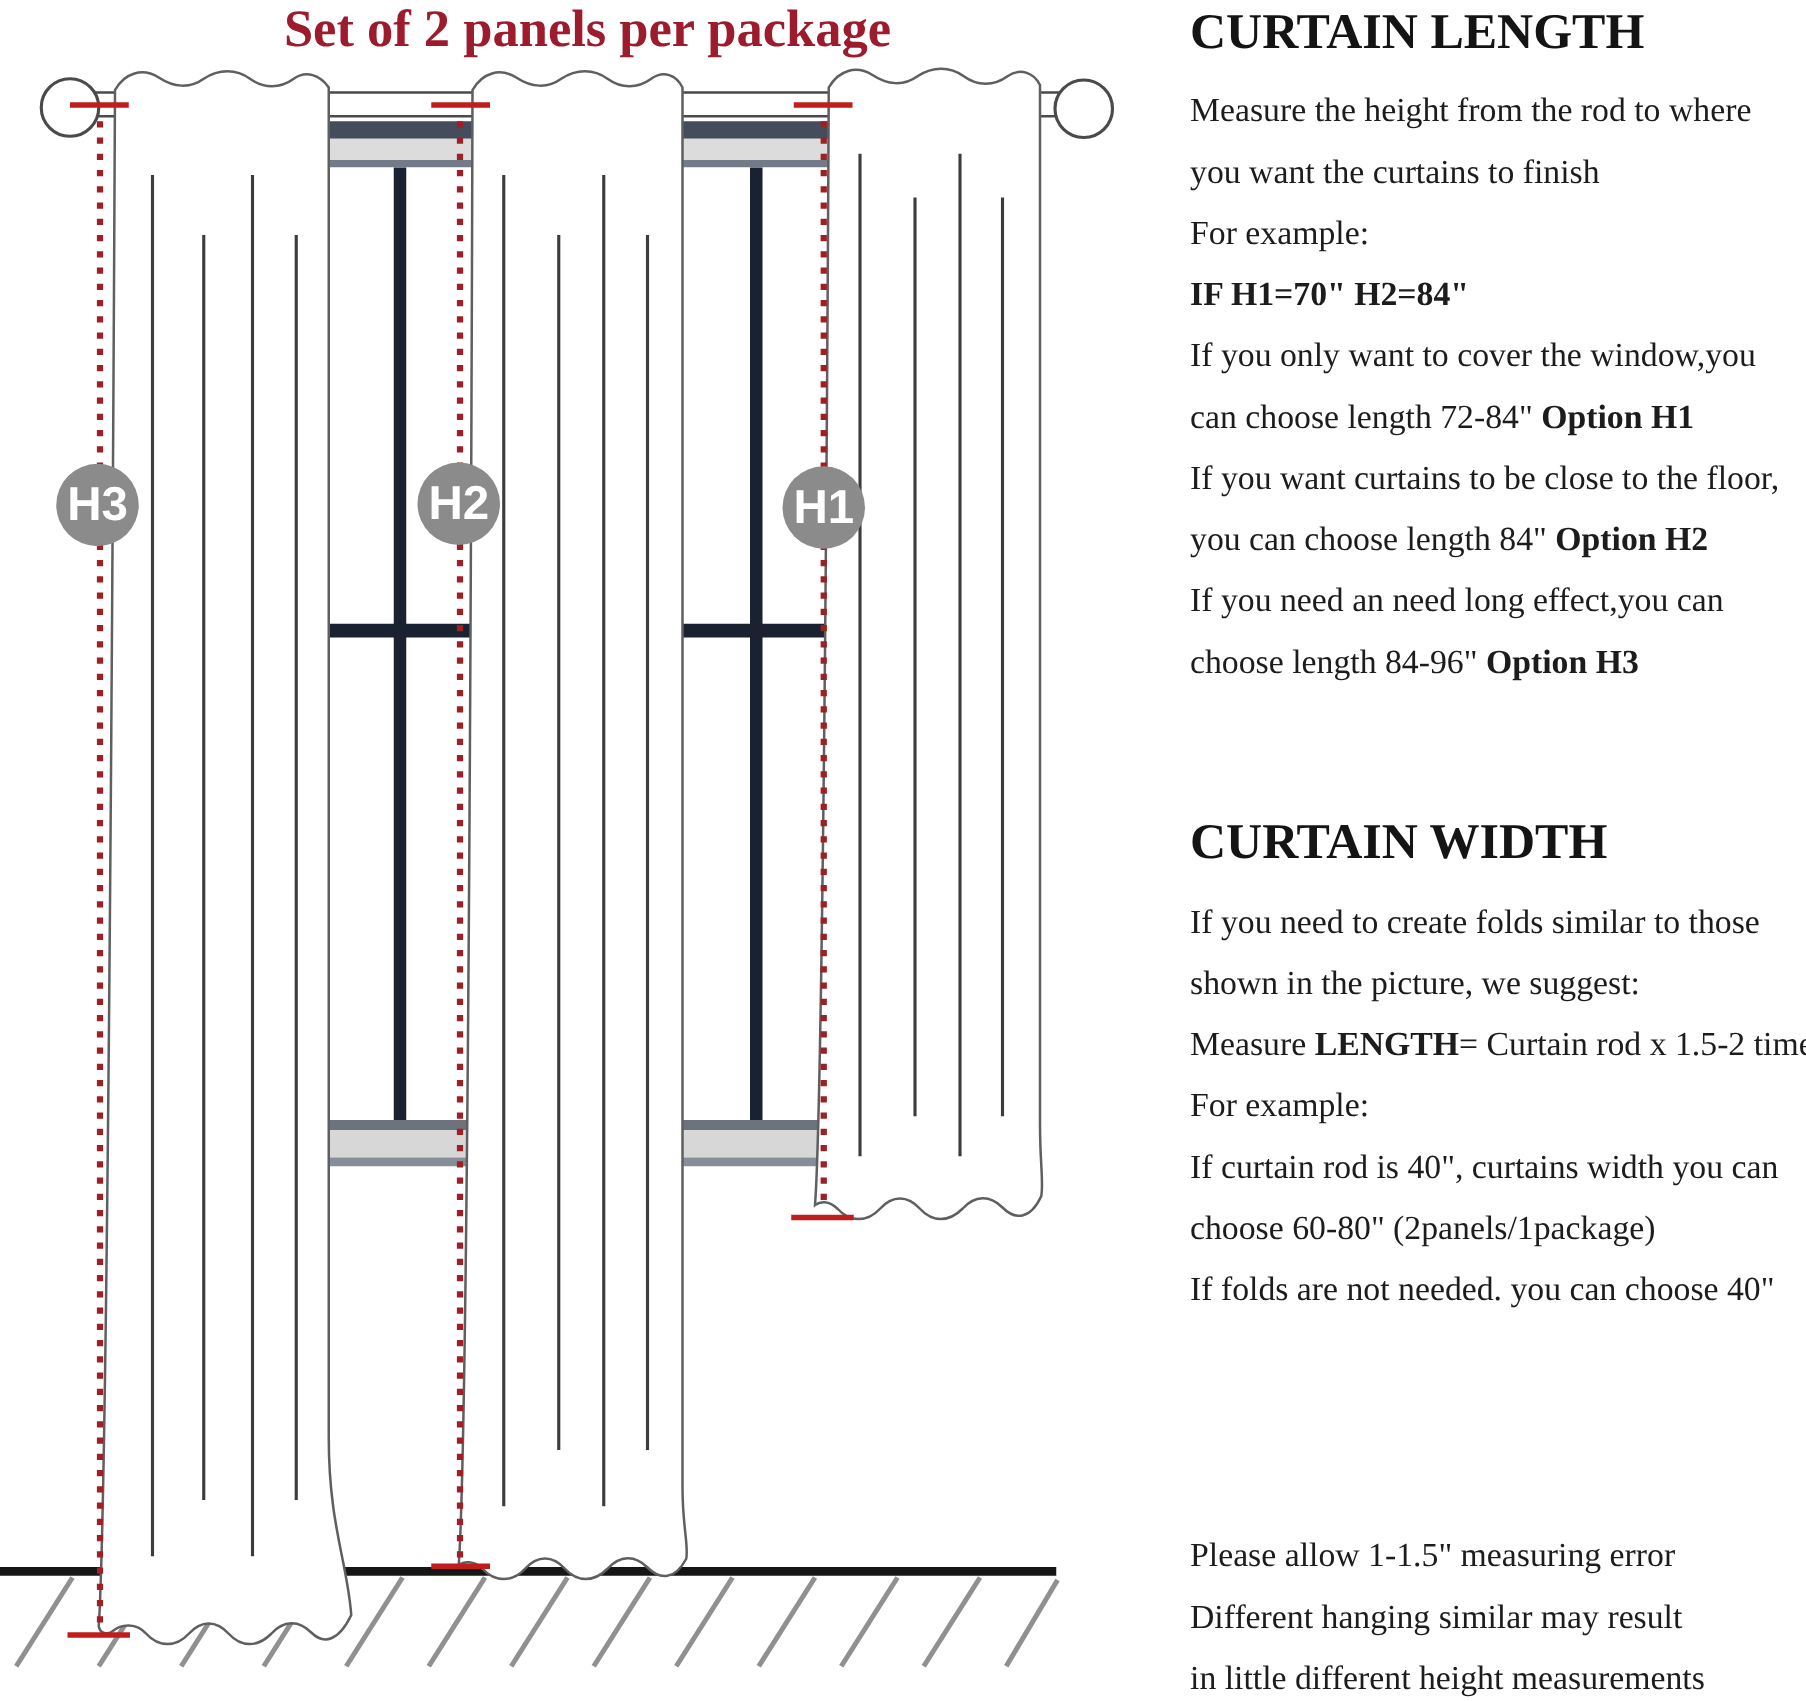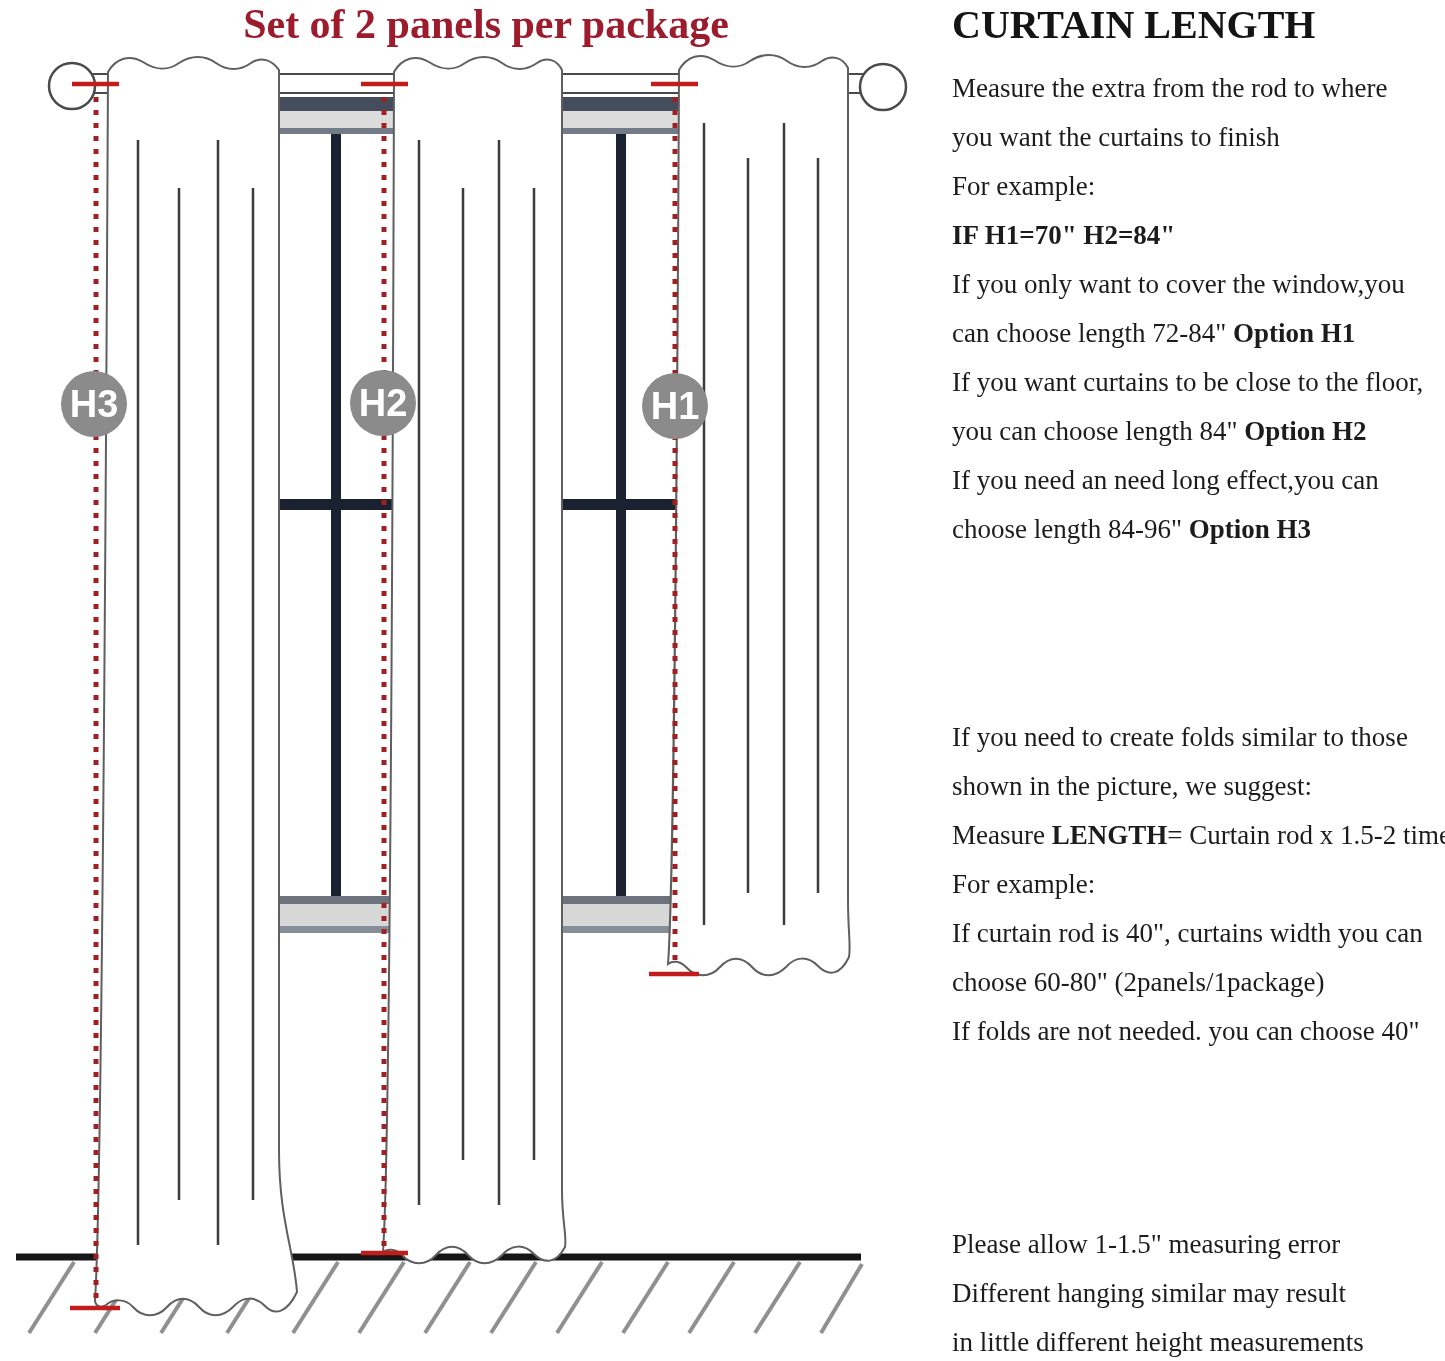--- a/index.html
+++ b/index.html
@@ -1,19 +1,19 @@
 <!DOCTYPE html>
 <html><head>
 <meta charset="utf-8">
 <style>
   html,body{margin:0;padding:0;background:#fff;}
   #canvas{position:relative;width:1445px;height:1361px;background:#ffffff;overflow:hidden;
           font-family:"Liberation Serif", serif;}
   
-  #diagram{position:absolute;left:16px;top:0;width:940px;height:1108px;}
+  #diagram{position:absolute;left:0;top:0;width:940px;height:1108px;}
   #diagram-title{position:absolute;left:0;top:0;width:940px;text-align:center;
     font-size:42px;font-weight:bold;color:#9c1c2e;line-height:48px;letter-spacing:0px;}
   #diagram-svg{position:absolute;left:0;top:0;}
   
   #textcol{position:absolute;left:952px;top:0;width:493px;height:1100px;color:#1c1c1c;}
   .section{position:absolute;left:0;width:493px;}
   .section h2{margin:0;font-size:40px;font-weight:bold;color:#141414;line-height:46px;
     font-family:"Liberation Serif", serif;}
   .lines{position:absolute;left:0;width:500px;}
   .lines .line{margin:0;font-size:27px;line-height:49px;white-space:nowrap;}
@@ -172,32 +172,35 @@
       </g>
     </svg>
   </div>
 
   <div id="textcol">
 
     <div class="section" style="top:2px">
       <h2>CURTAIN LENGTH</h2>
     </div>
     <div class="lines" style="top:64px">
-        <p class="line"><span>Measure the extra from the rod to where</span></p>
+        <p class="line"><span>Measure the height from the rod to where</span></p>
         <p class="line"><span>you want the curtains to finish</span></p>
         <p class="line"><span>For example:</span></p>
         <p class="line"><b>IF H1=70" H2=84"</b></p>
         <p class="line"><span>If you only want to cover the window,you</span></p>
         <p class="line"><span>can choose length 72-84" </span><b>Option H1</b></p>
         <p class="line"><span>If you want curtains to be close to the floor,</span></p>
         <p class="line"><span>you can choose length 84" </span><b>Option H2</b></p>
         <p class="line"><span>If you need an need long effect,you can</span></p>
         <p class="line"><span>choose length 84-96" </span><b>Option H3</b></p>
       </div>
 
+    <div class="section" style="top:650px">
+      <h2>CURTAIN WIDTH</h2>
+    </div>
     <div class="lines" style="top:713px">
         <p class="line"><span>If you need to create folds similar to those</span></p>
         <p class="line"><span>shown in the picture, we suggest:</span></p>
         <p class="line"><span>Measure </span><b>LENGTH</b><span>= Curtain rod x 1.5-2 times</span></p>
         <p class="line"><span>For example:</span></p>
         <p class="line"><span>If curtain rod is 40", curtains width you can</span></p>
         <p class="line"><span>choose 60-80" (2panels/1package)</span></p>
         <p class="line"><span>If folds are not needed. you can choose 40"</span></p>
       </div>
 

